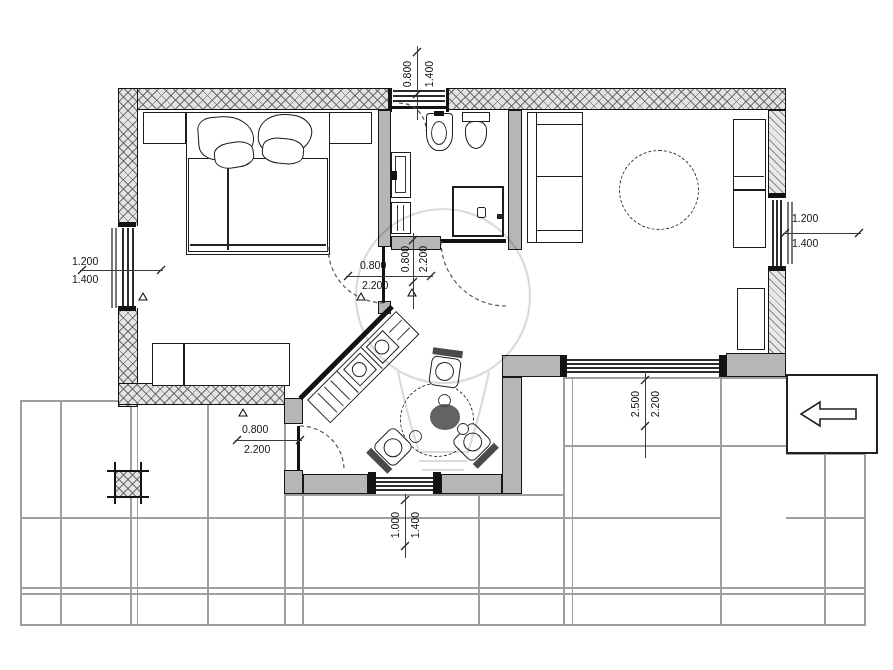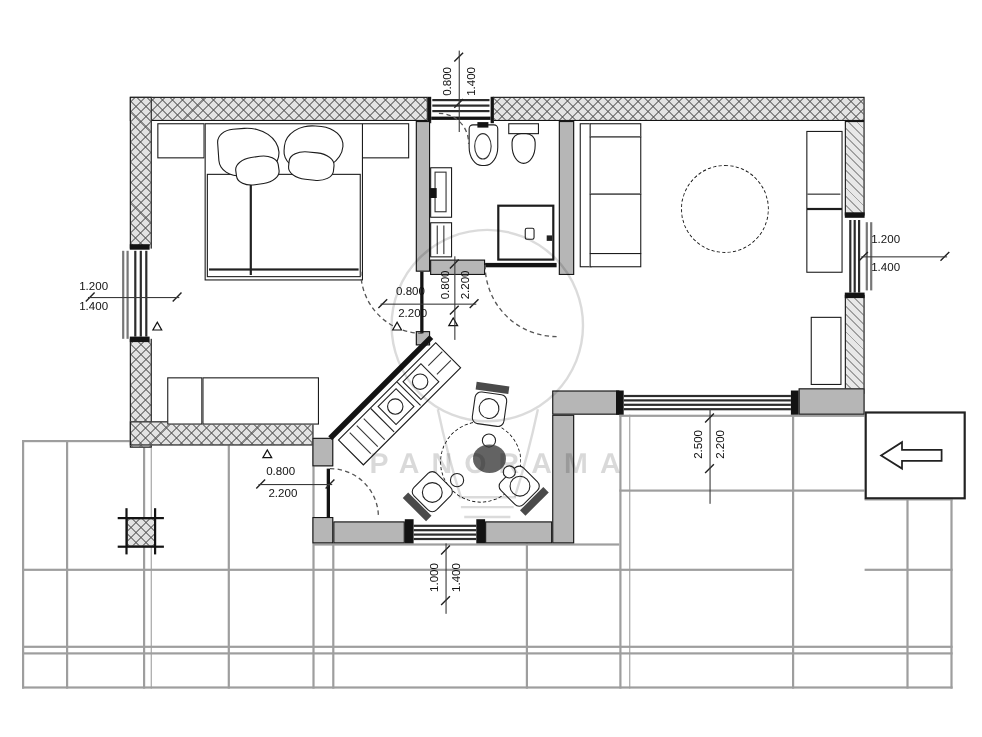--- a/index.html
+++ b/index.html
@@ -269,15 +269,14 @@
   <div class="dim" style="left:244px;top:443px">2.200</div>
   <div class="dim dimv" style="left:401px;top:98px">0.800</div>
   <div class="dim dimv" style="left:423px;top:98px">1.400</div>
   <div class="dim dimv" style="left:399px;top:283px">0.800</div>
   <div class="dim dimv" style="left:417px;top:283px">2.200</div>
   <div class="dim dimv" style="left:629px;top:428px">2.500</div>
   <div class="dim dimv" style="left:649px;top:428px">2.200</div>
   <div class="dim dimv" style="left:389px;top:549px">1.000</div>
   <div class="dim dimv" style="left:409px;top:549px">1.400</div>
 
-  <div class="wm" style="left:336px;top:406px">PANORAMA</div>
 
 </div>
 
 </body></html>

